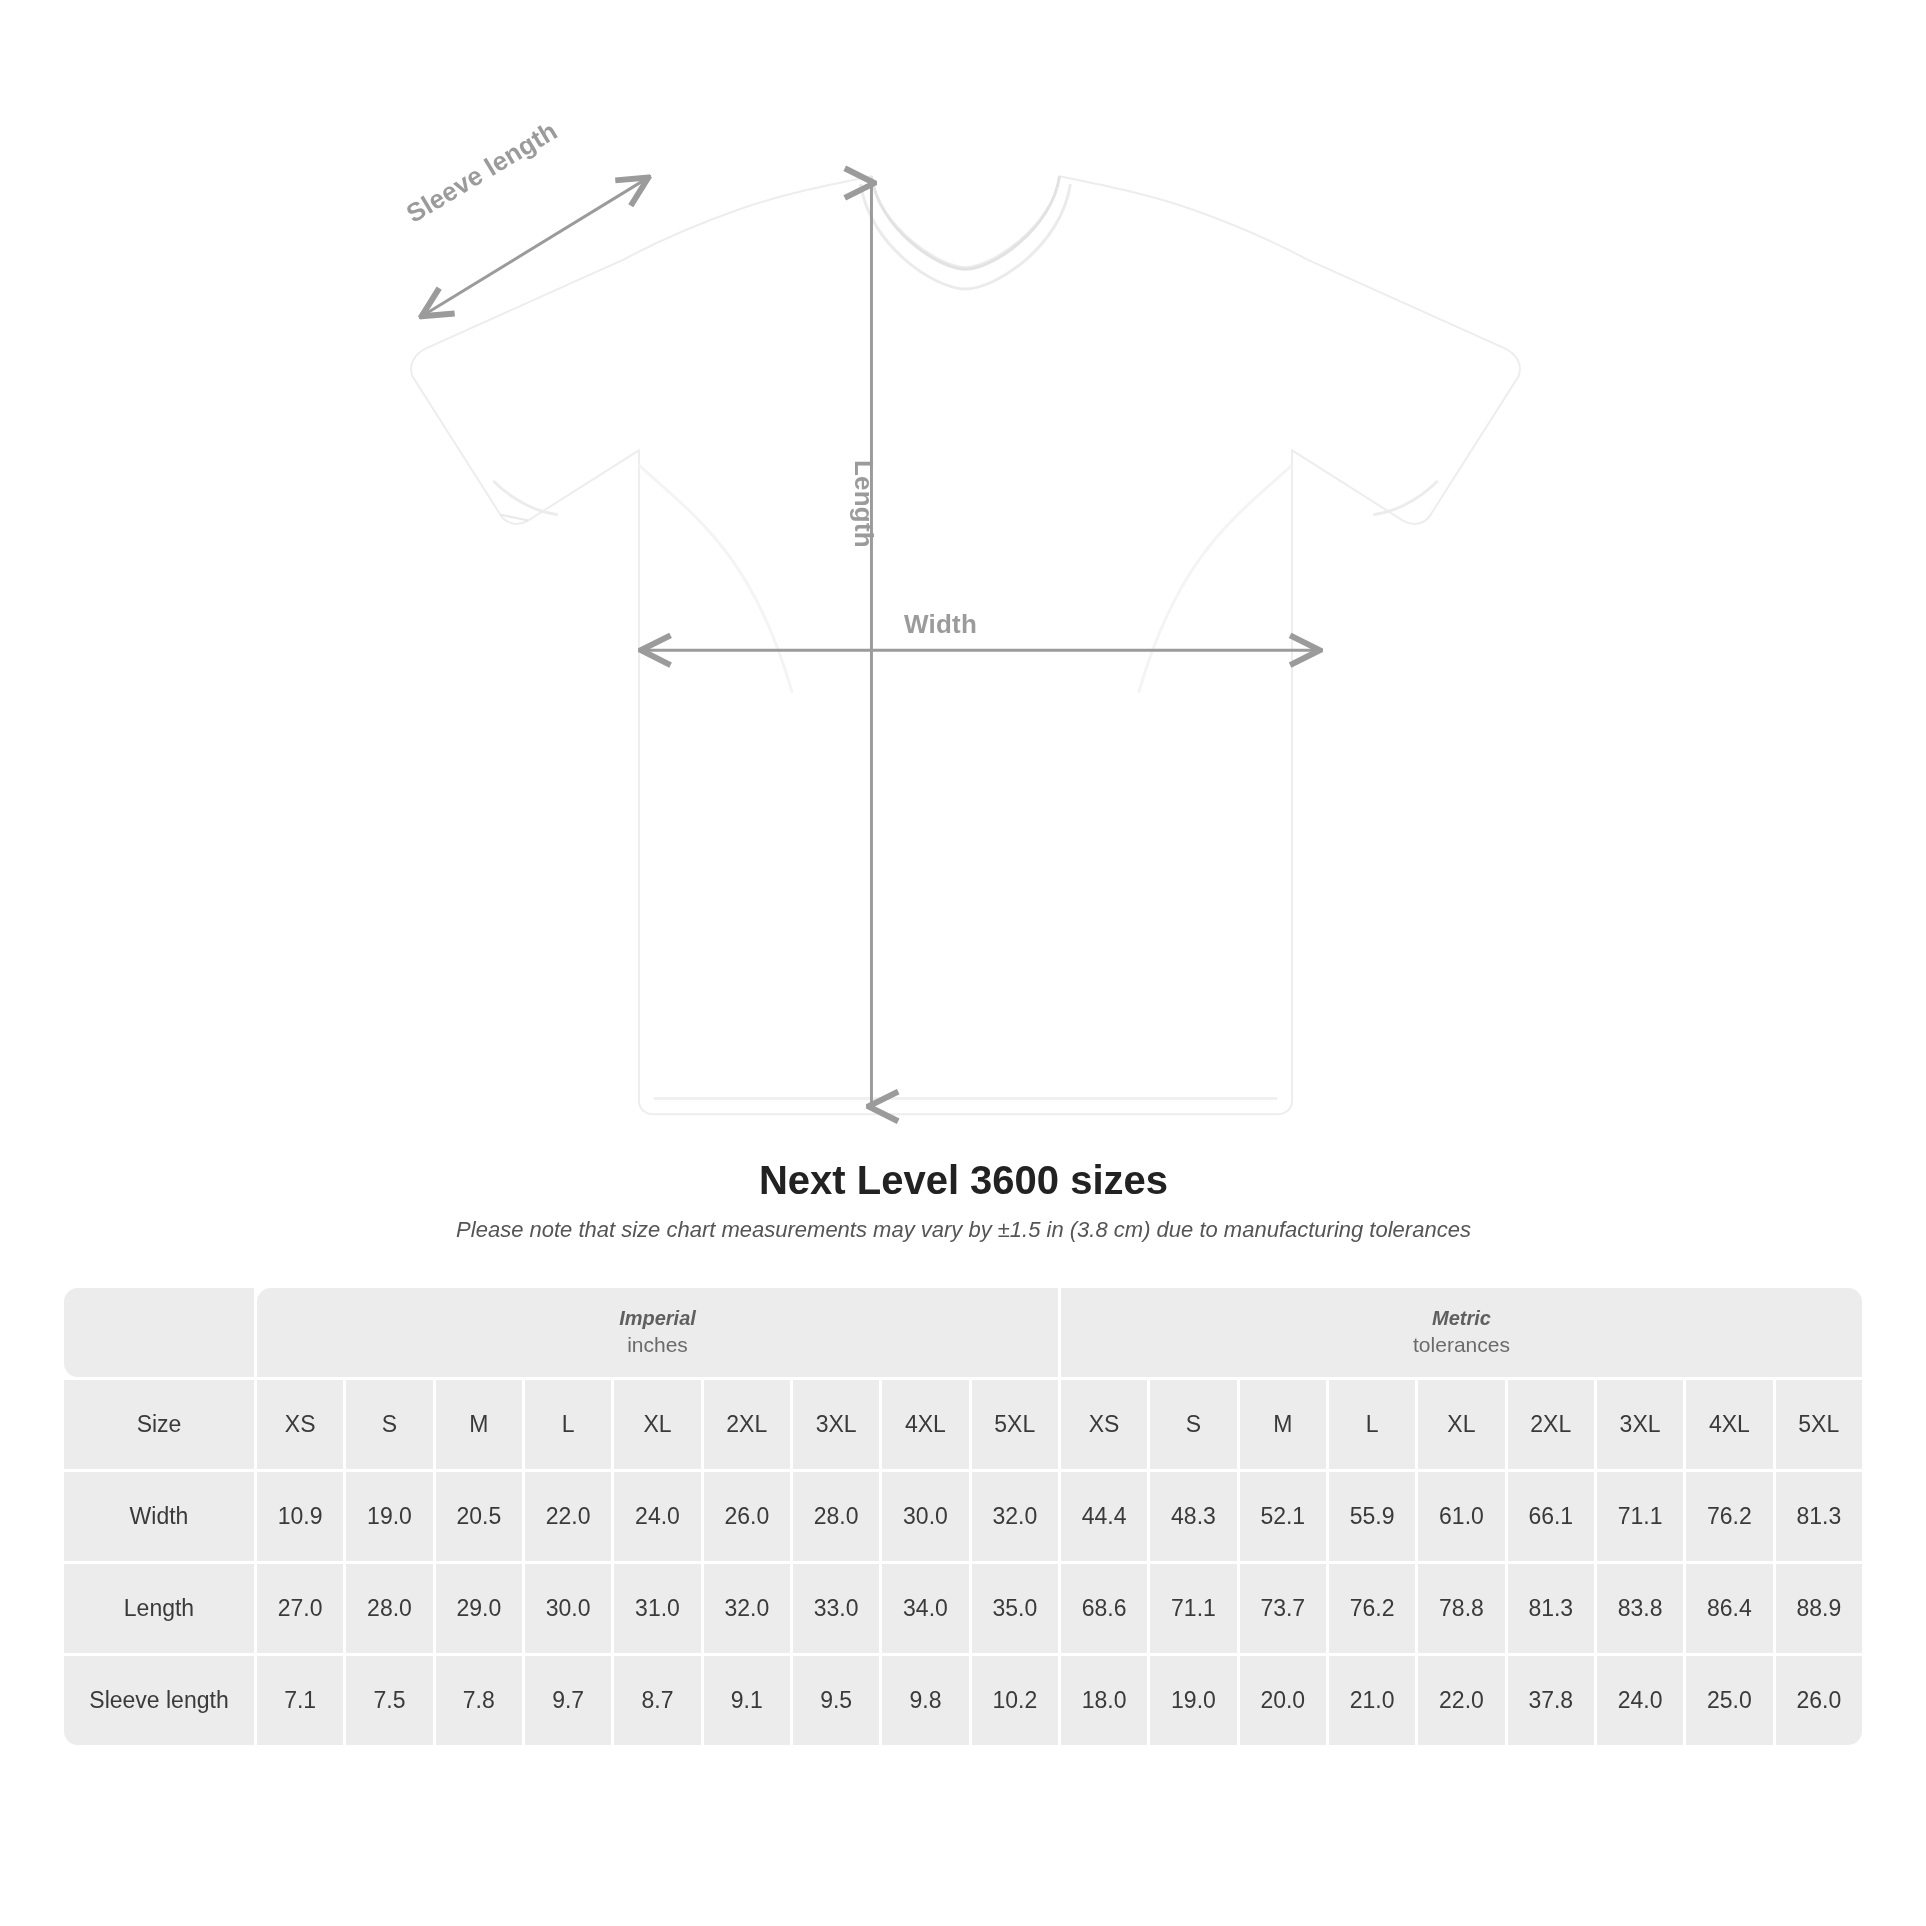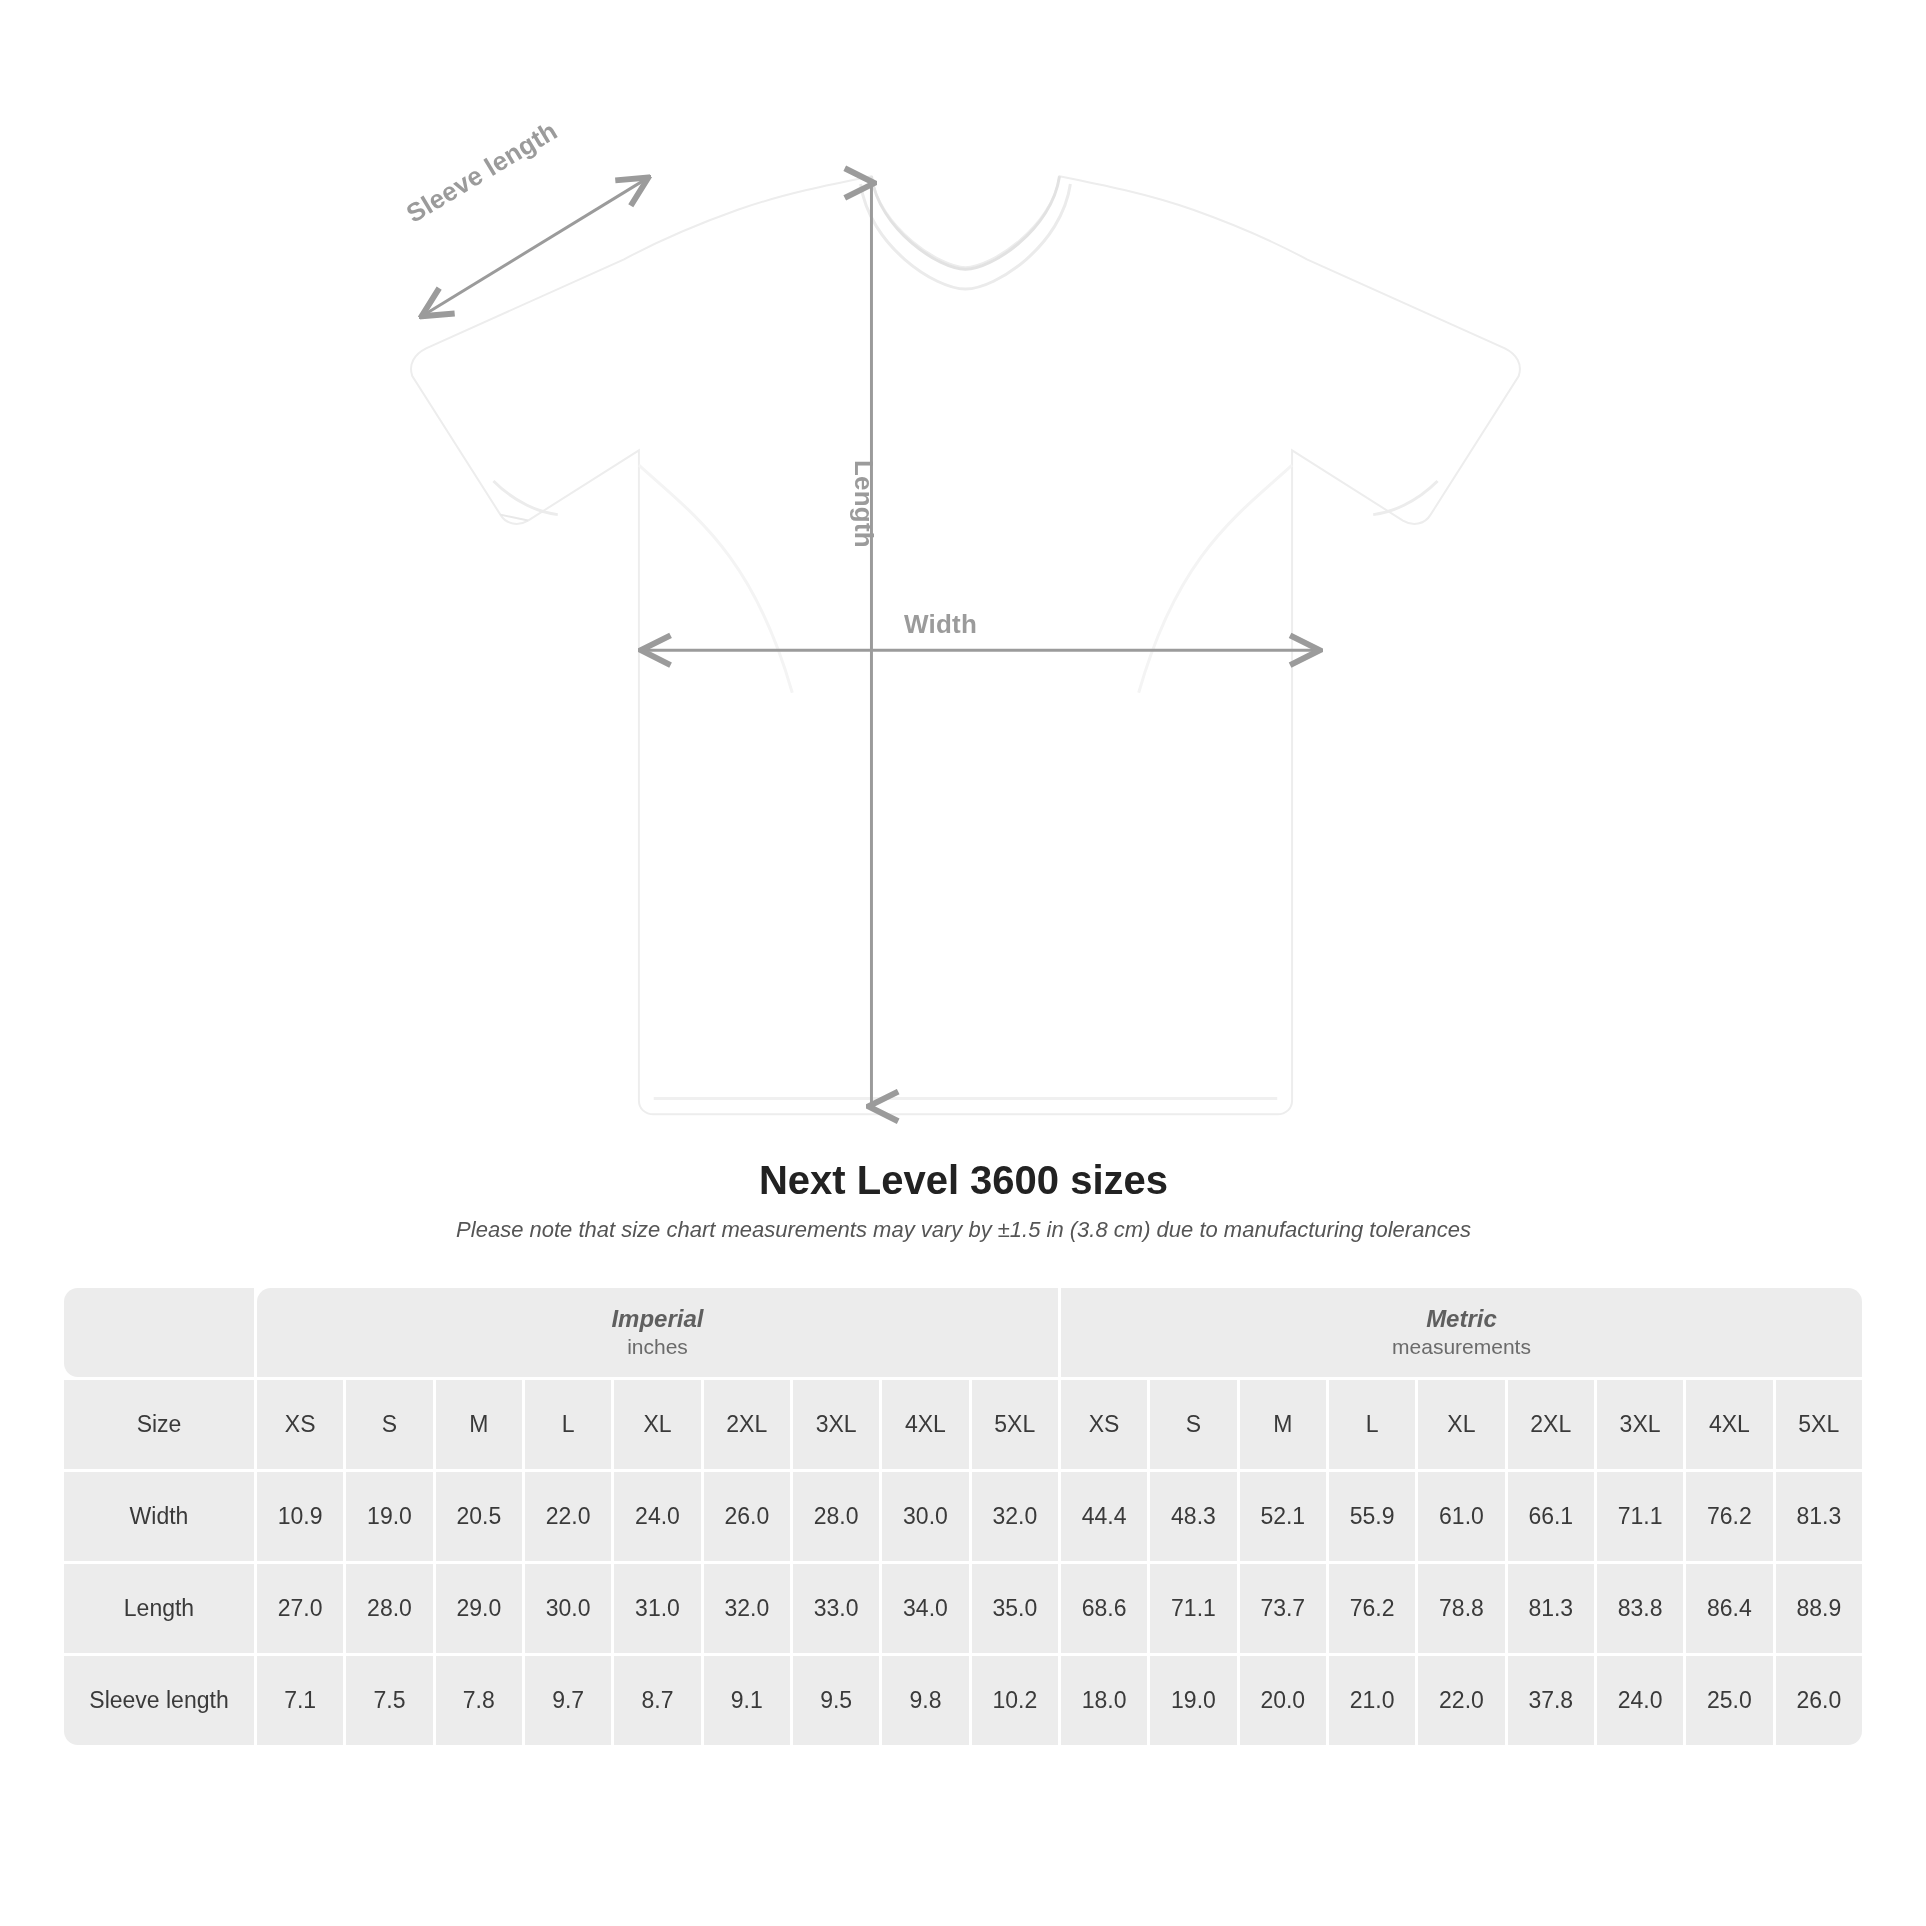--- a/index.html
+++ b/index.html
@@ -93,21 +93,21 @@
     height: 87px;
     vertical-align: middle;
     font-weight: normal;
   }
   .unit-head {
     background: #ececec;
     height: 121px;
     vertical-align: middle;
   }
   .unit-head .unit-name {
-    font-size: 24px;
+    font-size: 20px;
     font-style: italic;
     font-weight: bold;
     color: #5f5f5f;
     display: block;
     line-height: 1.18;
   }
   .unit-head .unit-sub {
     font-size: 21px;
     color: #6b6b6b;
     display: block;
@@ -242,21 +242,21 @@
       </colgroup>
       <thead>
         <tr>
           <td class="corner-cell tl bl"></td>
           <td class="unit-head tl" colspan="9">
             <span class="unit-name">Imperial</span>
             <span class="unit-sub">inches</span>
           </td>
           <td class="unit-head tr" colspan="9">
             <span class="unit-name">Metric</span>
-            <span class="unit-sub">measurements</span>
+            <span class="unit-sub">tolerances</span>
           </td>
         </tr>
         <tr>
           <td class="row-head">Size</td>
           <th class="size-head">XS</th>
           <th class="size-head">S</th>
           <th class="size-head">M</th>
           <th class="size-head">L</th>
           <th class="size-head">XL</th>
           <th class="size-head">2XL</th>

